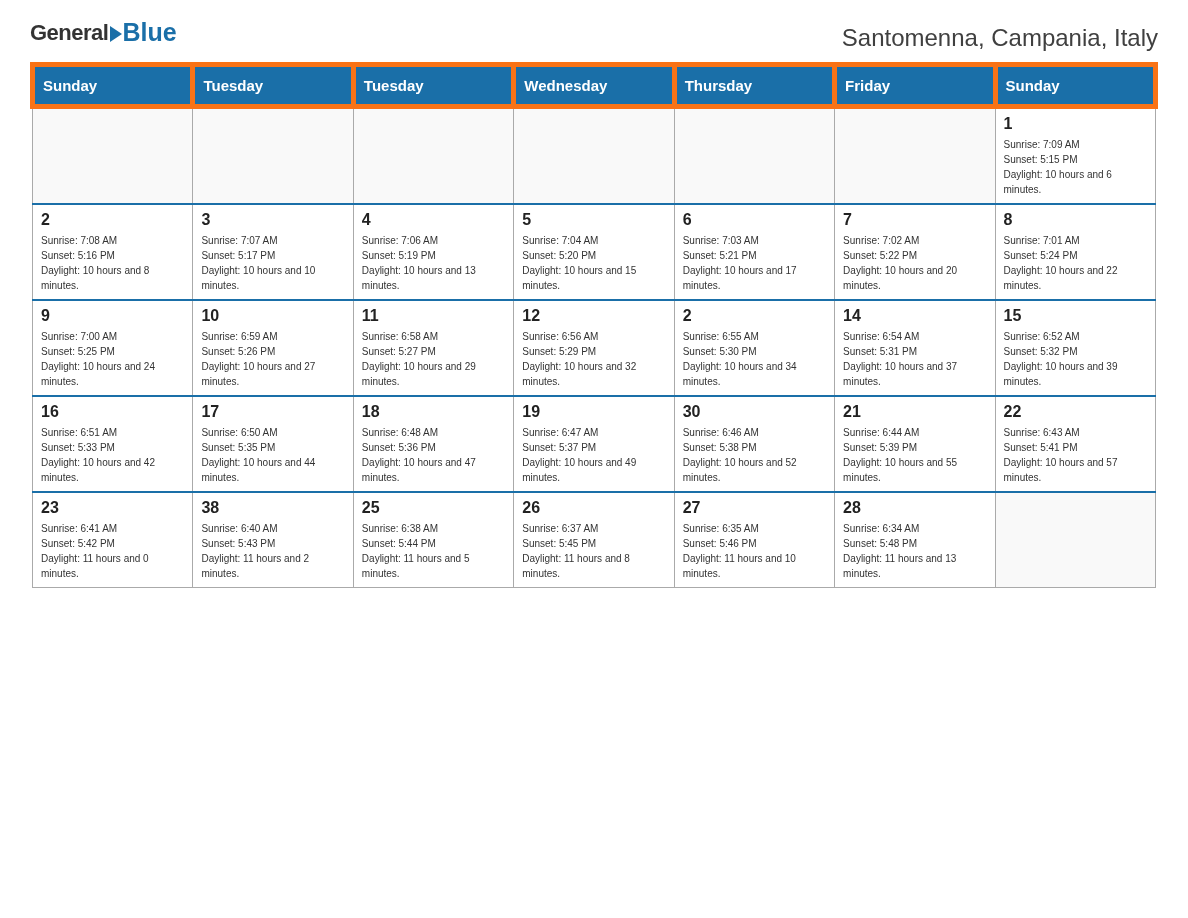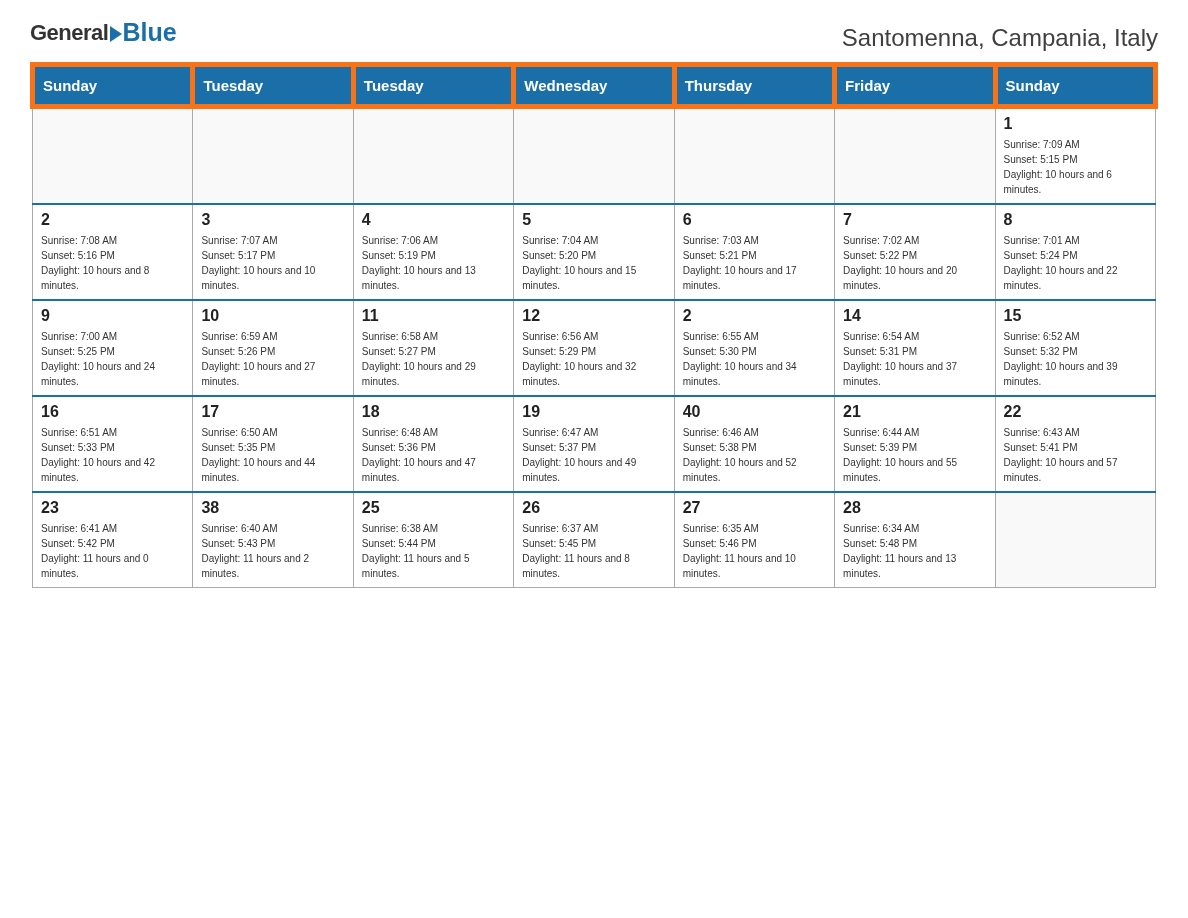--- a/index.html
+++ b/index.html
@@ -216,21 +216,21 @@
         </td>
         <td>
           <span class="day-number">18</span>
           <div class="day-info">Sunrise: 6:48 AM<br>Sunset: 5:36 PM<br>Daylight: 10 hours and 47 minutes.</div>
         </td>
         <td>
           <span class="day-number">19</span>
           <div class="day-info">Sunrise: 6:47 AM<br>Sunset: 5:37 PM<br>Daylight: 10 hours and 49 minutes.</div>
         </td>
         <td>
-          <span class="day-number">40</span>
+          <span class="day-number">30</span>
           <div class="day-info">Sunrise: 6:46 AM<br>Sunset: 5:38 PM<br>Daylight: 10 hours and 52 minutes.</div>
         </td>
         <td>
           <span class="day-number">21</span>
           <div class="day-info">Sunrise: 6:44 AM<br>Sunset: 5:39 PM<br>Daylight: 10 hours and 55 minutes.</div>
         </td>
         <td>
           <span class="day-number">22</span>
           <div class="day-info">Sunrise: 6:43 AM<br>Sunset: 5:41 PM<br>Daylight: 10 hours and 57 minutes.</div>
         </td>

